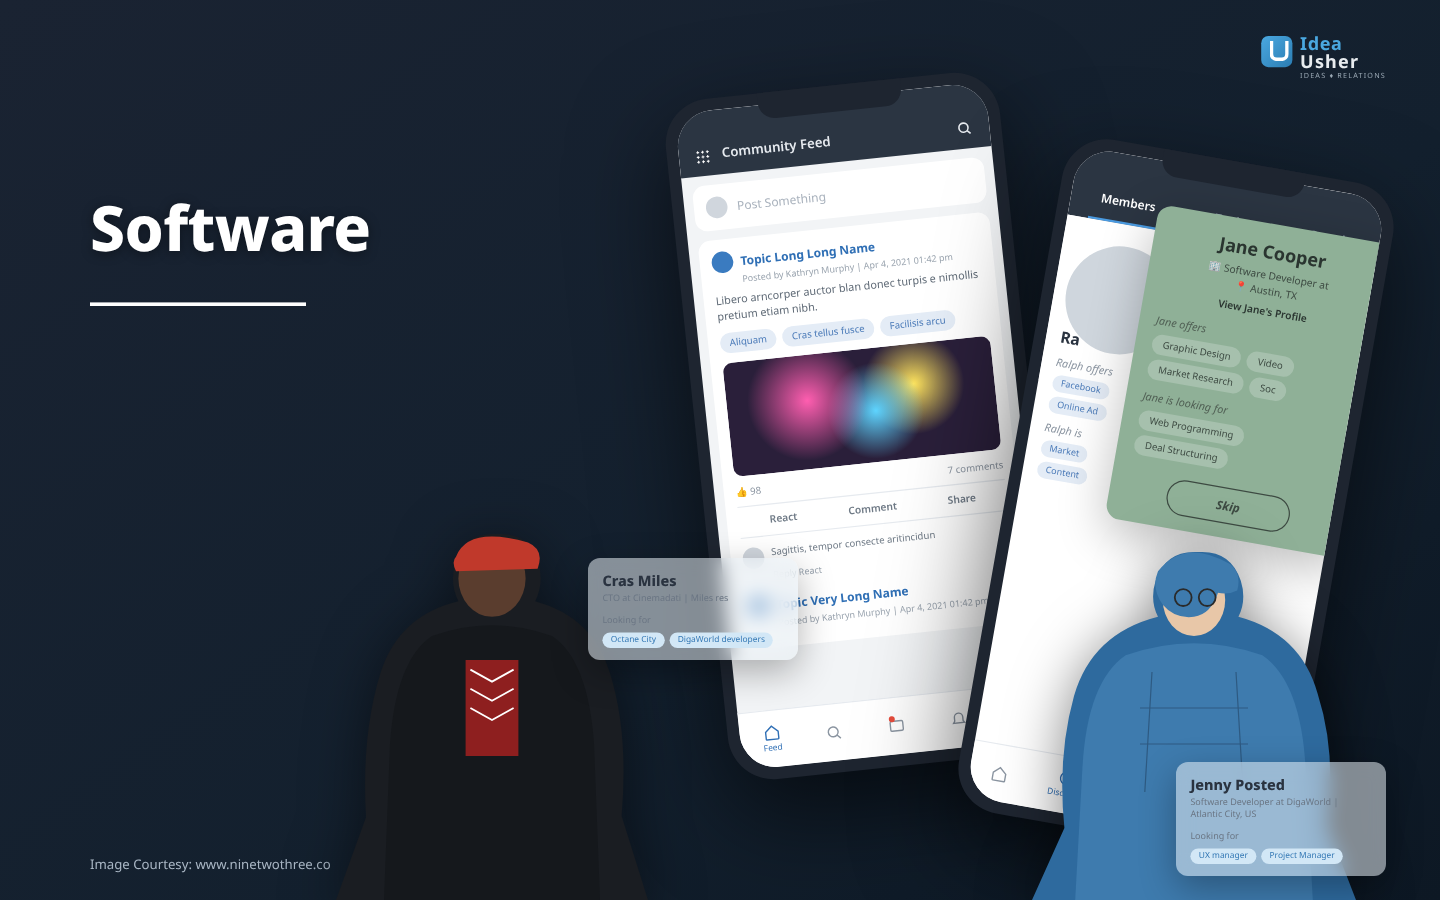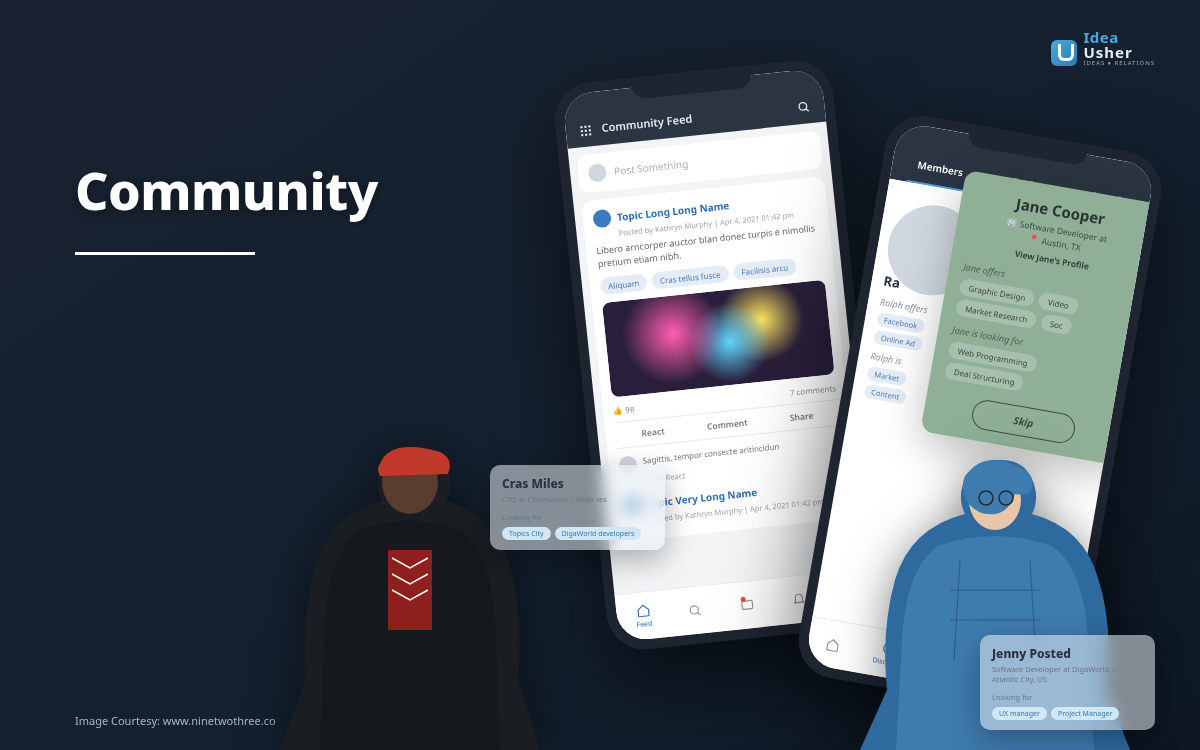--- a/index.html
+++ b/index.html
@@ -1,17 +1,17 @@
 <!DOCTYPE html>
 <html><head>
 <meta charset="utf-8">
 <style>
   *{margin:0;padding:0;box-sizing:border-box;font-family:system-ui,-apple-system,sans-serif}
   body{width:1200px;height:750px;background:linear-gradient(145deg,#1a2332 0%,#13202e 60%,#0d1824 100%);position:relative;overflow:hidden}
-  .logo{position:absolute;top:30px;right:45px;display:flex;align-items:flex-end;gap:6px}
+  .logo{position:absolute;top:30px;right:45px;display:flex;align-items:flex-start;gap:6px}
   .logo-mark{width:26px;height:26px;background:linear-gradient(135deg,#4aa8e0,#2b7db3);border-radius:6px;position:relative}
   .logo-mark::after{content:"";position:absolute;top:4px;left:7px;width:10px;height:14px;border:3px solid #fff;border-top:none;border-radius:0 0 6px 6px}
   .logo-txt{display:flex;flex-direction:column;line-height:1}
   .logo-txt .l1{font-size:15px;font-weight:700;color:#4aa8e0;letter-spacing:.5px}
   .logo-txt .l2{font-size:15px;font-weight:700;color:#e8ecef;letter-spacing:1px}
   .logo-txt .l3{font-size:6px;color:#9aa8b4;letter-spacing:1px}
   .hero{position:absolute;left:75px;top:160px;color:#fff}
   .hero h1{font-size:52px;font-weight:800;line-height:1.15;letter-spacing:-.5px;text-shadow:0 2px 10px rgba(0,0,0,.4)}
   .hero hr{width:180px;border:none;border-top:3px solid #fff;margin:32px 0 28px}
   .hero h2{font-size:38px;font-weight:500;letter-spacing:-.5px}
@@ -93,21 +93,21 @@
 <div class="logo">
   <div class="logo-mark"></div>
   <div class="logo-txt">
     <span class="l1">Idea</span>
     <span class="l2">Usher</span>
     <span class="l3">IDEAS ♦ RELATIONS</span>
   </div>
 </div>
 
 <div class="hero">
-  <h1><span>Community</span><br></h1>
+  <h1><span>Software</span><br></h1>
   <hr>
 </div>
 
 <div class="credit">Image Courtesy: www.ninetwothree.co</div>
 
 <div class="p1">
   <div class="notch"></div>
   <div class="screen">
     <div class="hdr">
       <span class="grid-ic"></span>
@@ -317,21 +317,21 @@
     <path d="M78 106q57-20 114 0 32 22 36 94l6 110H36l6-110q4-72 36-94z" fill="#3e7bae"></path>
     <path d="M100 120l-6 100m76-100l6 100M90 150h90m-90 30h90" stroke="#2e5a82" stroke-width="1" fill="none"></path>
   </svg>
 </div>
 
 <div class="pcard pc1">
   <div class="nm">Cras Miles</div>
   <div class="rl">CTO at Cinemadati | Miles res</div>
   <div class="lf">Looking for</div>
   <div class="chips">
-      <span class="chip">Topics City</span>
+      <span class="chip">Octane City</span>
       <span class="chip">DigaWorld developers</span>
     </div>
 </div>
 
 <div class="pcard pc2">
   <div class="nm">Jenny Posted</div>
   <div class="rl">Software Developer at DigaWorld | Atlantic City, US</div>
   <div class="lf">Looking for</div>
   <div class="chips">
       <span class="chip">UX manager</span>

